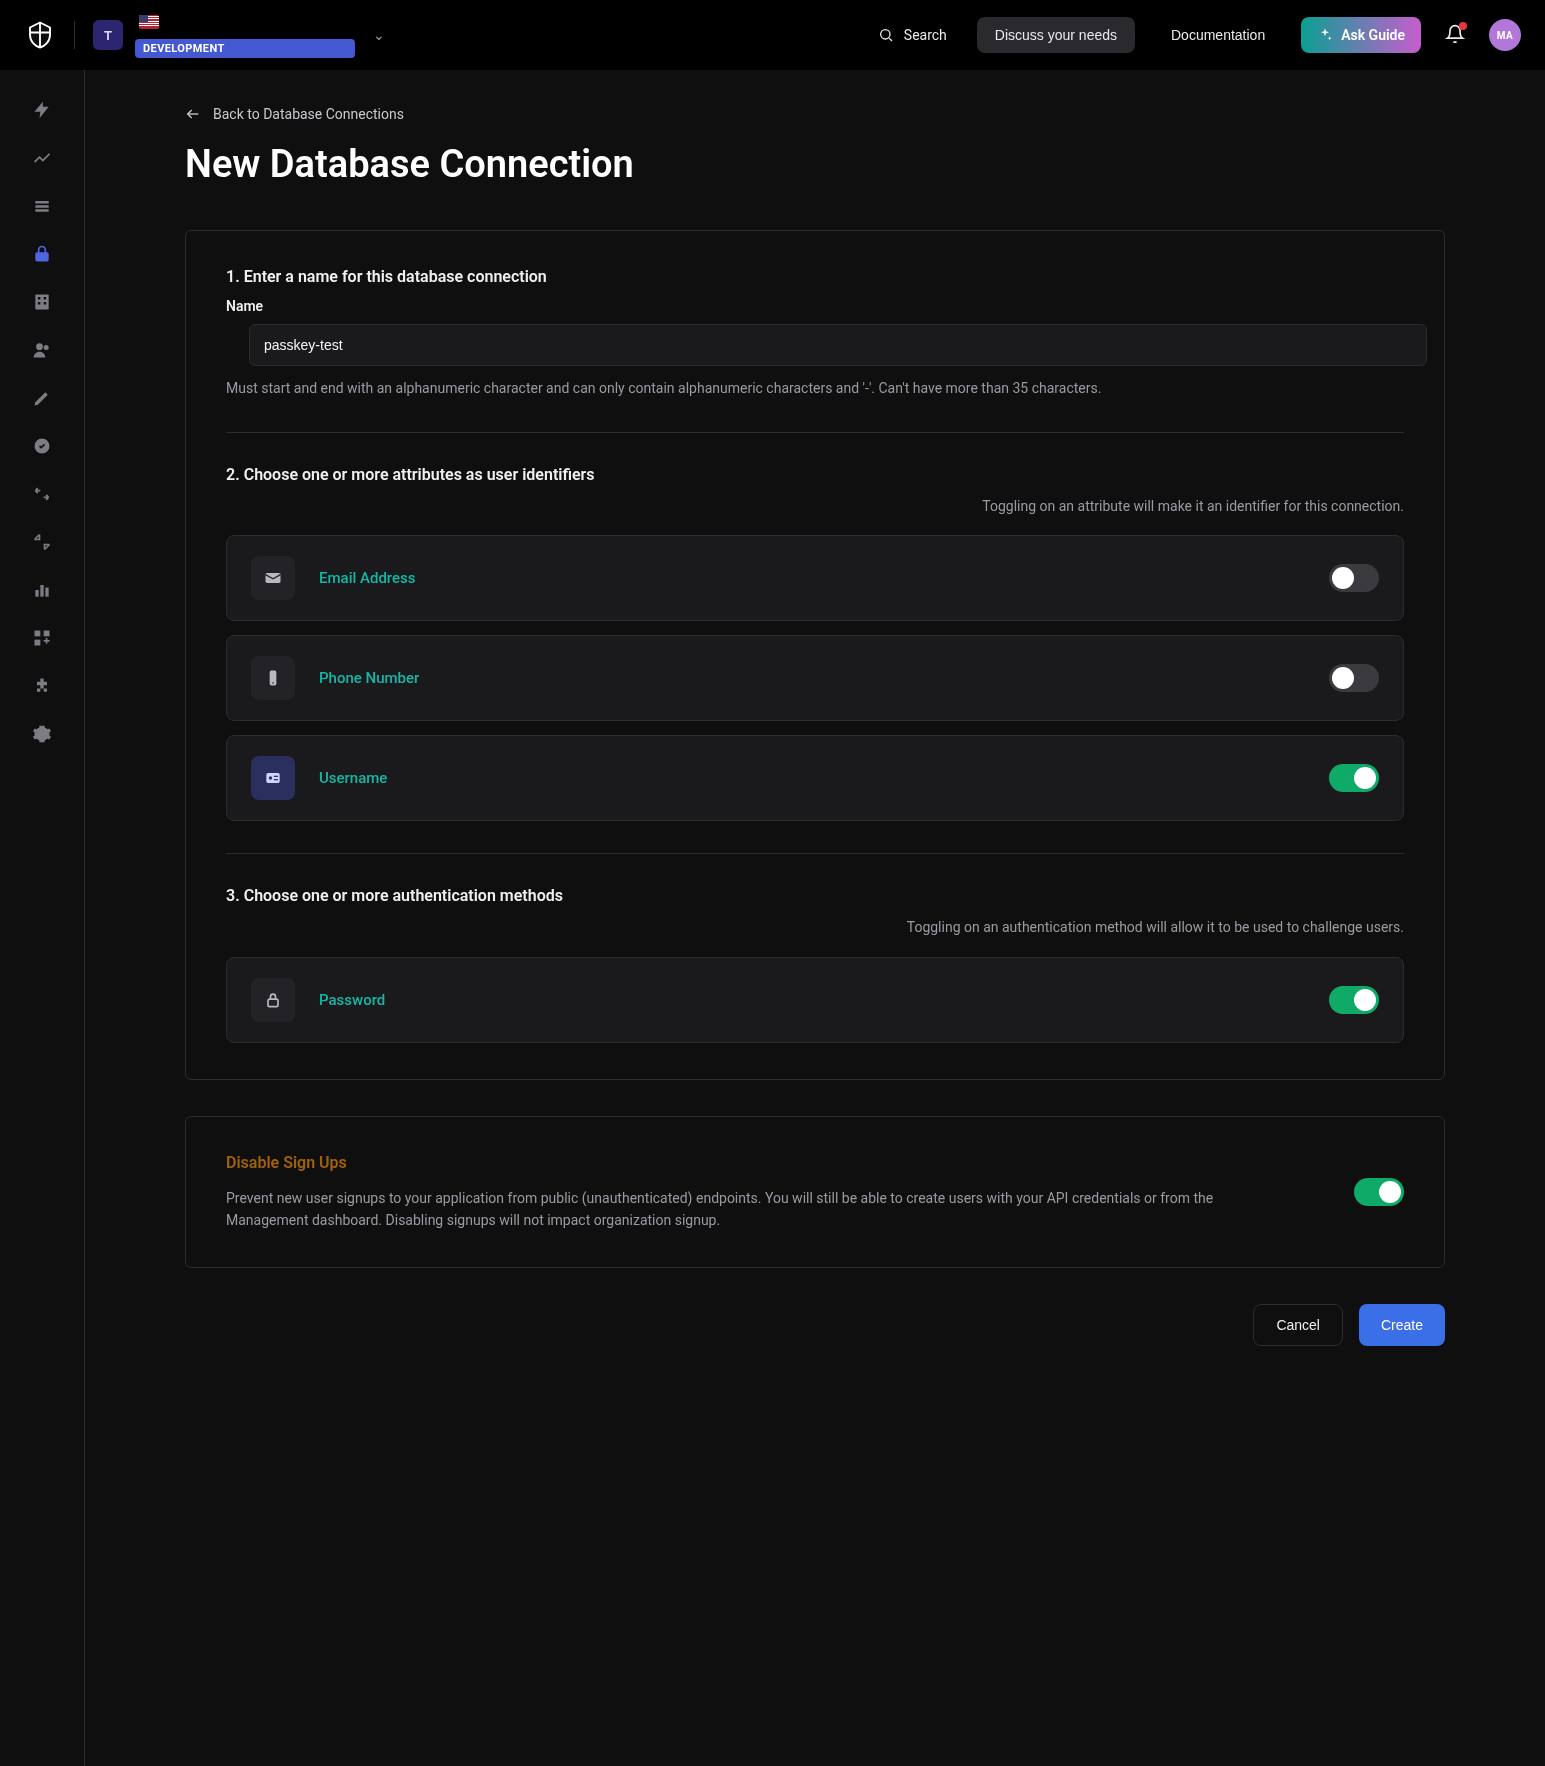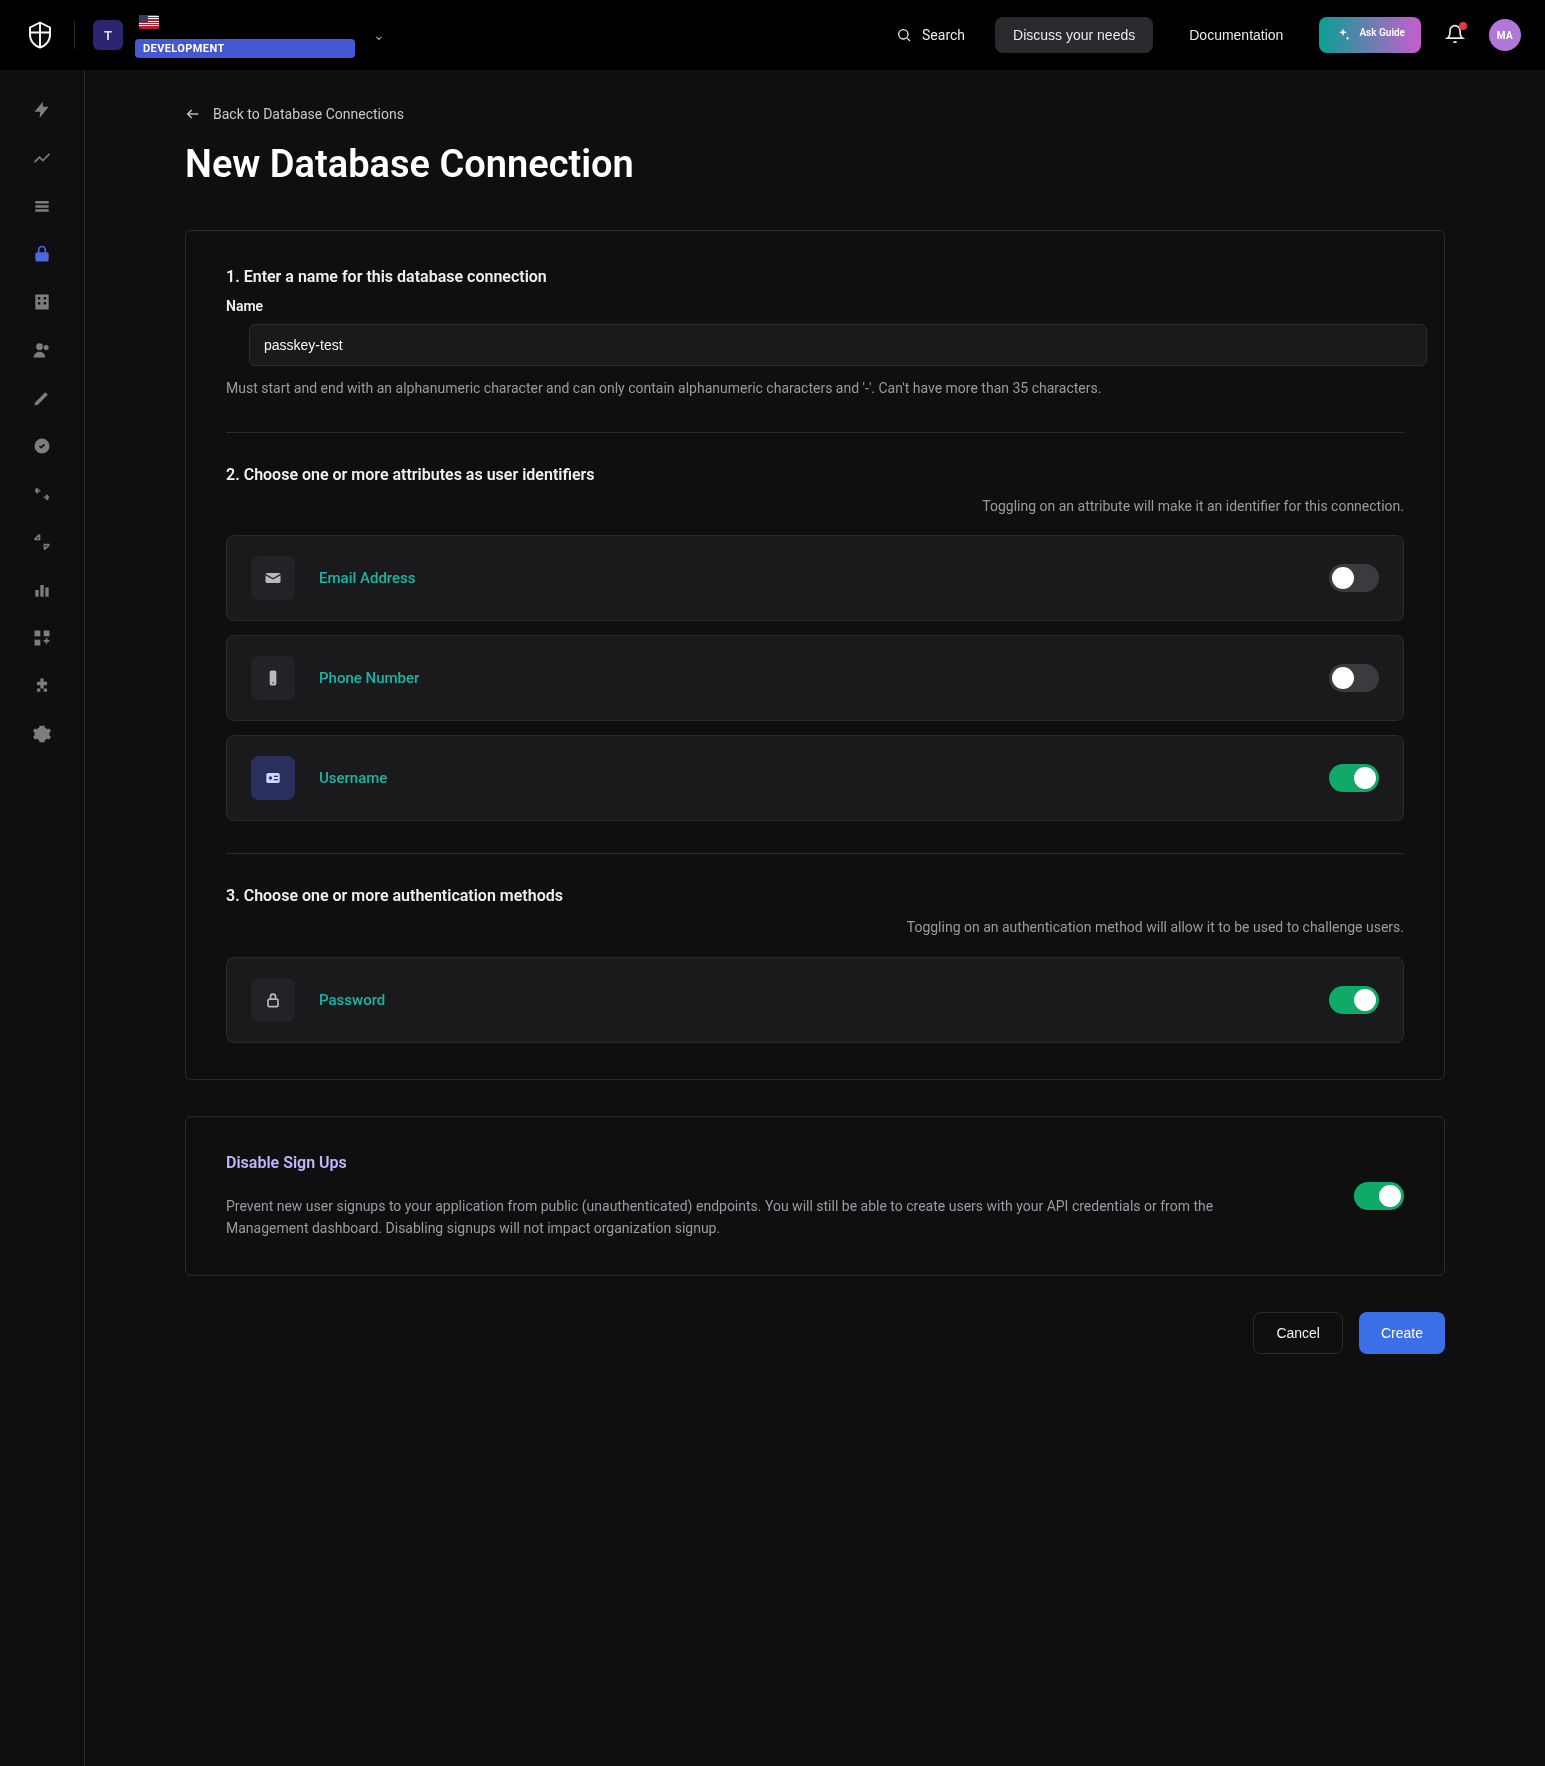--- a/index.html
+++ b/index.html
@@ -89,24 +89,24 @@
     display: flex; align-items: center; gap: 10px; color: #e9e9ee;
     padding: 8px 12px; border-radius: 6px; cursor: pointer;
   }
   .search-btn svg { width:16px; height:16px; stroke:#e9e9ee; fill:none; stroke-width:2; }
   .hdr-btn {
     padding: 10px 18px; border-radius: 8px; font-size: 14px;
     background: transparent; color: #e9e9ee; border: none; cursor: pointer;
   }
   .hdr-btn.solid { background: #2a2a2e; }
   .ask-guide {
-    display: flex; gap: 8px;
+    display: flex; align-items: center; gap: 8px;
     padding: 10px 16px; border-radius: 8px; color: #fff; font-weight: 600;
     background: linear-gradient(90deg, var(--pink-grad-a), var(--pink-grad-b));
-    cursor: pointer; font-size: 10px;
+    cursor: pointer; font-size: 14px;
   }
   .ask-guide svg { width:16px; height:16px; fill:#fff; }
   .bell-wrap { position: relative; padding: 6px; cursor:pointer; }
   .bell-wrap svg { width:20px; height:20px; stroke:#e9e9ee; fill:none; stroke-width:2; }
   .red-dot { position:absolute; top:4px; right:4px; width:8px; height:8px; border-radius:50%; background:#e7373e; }
   .avatar {
     width: 32px; height: 32px; border-radius: 50%;
     background: var(--avatar);
     display:flex; align-items:center; justify-content:center;
     color:#fff; font-size:10px; font-weight:700; letter-spacing:.5px;
@@ -215,21 +215,21 @@
     transition: left .15s;
   }
   .toggle.on { background: var(--toggle-on); }
   .toggle.on::after { left: 25px; }
   .toggle.disabled { cursor: default; opacity:.7; }
 
   .signup-row {
     display:flex; align-items:center;
   }
   .signup-text { flex:1; padding-right: 60px; }
-  .signup-title { font-size: 16px; font-weight: 600; color:#c4b5fd; margin-bottom: 24px; }
+  .signup-title { font-size: 16px; font-weight: 600; color:#a16207; margin-bottom: 16px; }
 
   .footer-actions {
     display:flex; justify-content:flex-end; gap: 16px;
   }
   .btn {
     padding: 12px 22px; border-radius: 8px; font-size: 14px; font-weight:500;
     cursor:pointer; border: none;
   }
   .btn.secondary {
     background: transparent; color: #f0f0f3; border: 1px solid var(--border);

